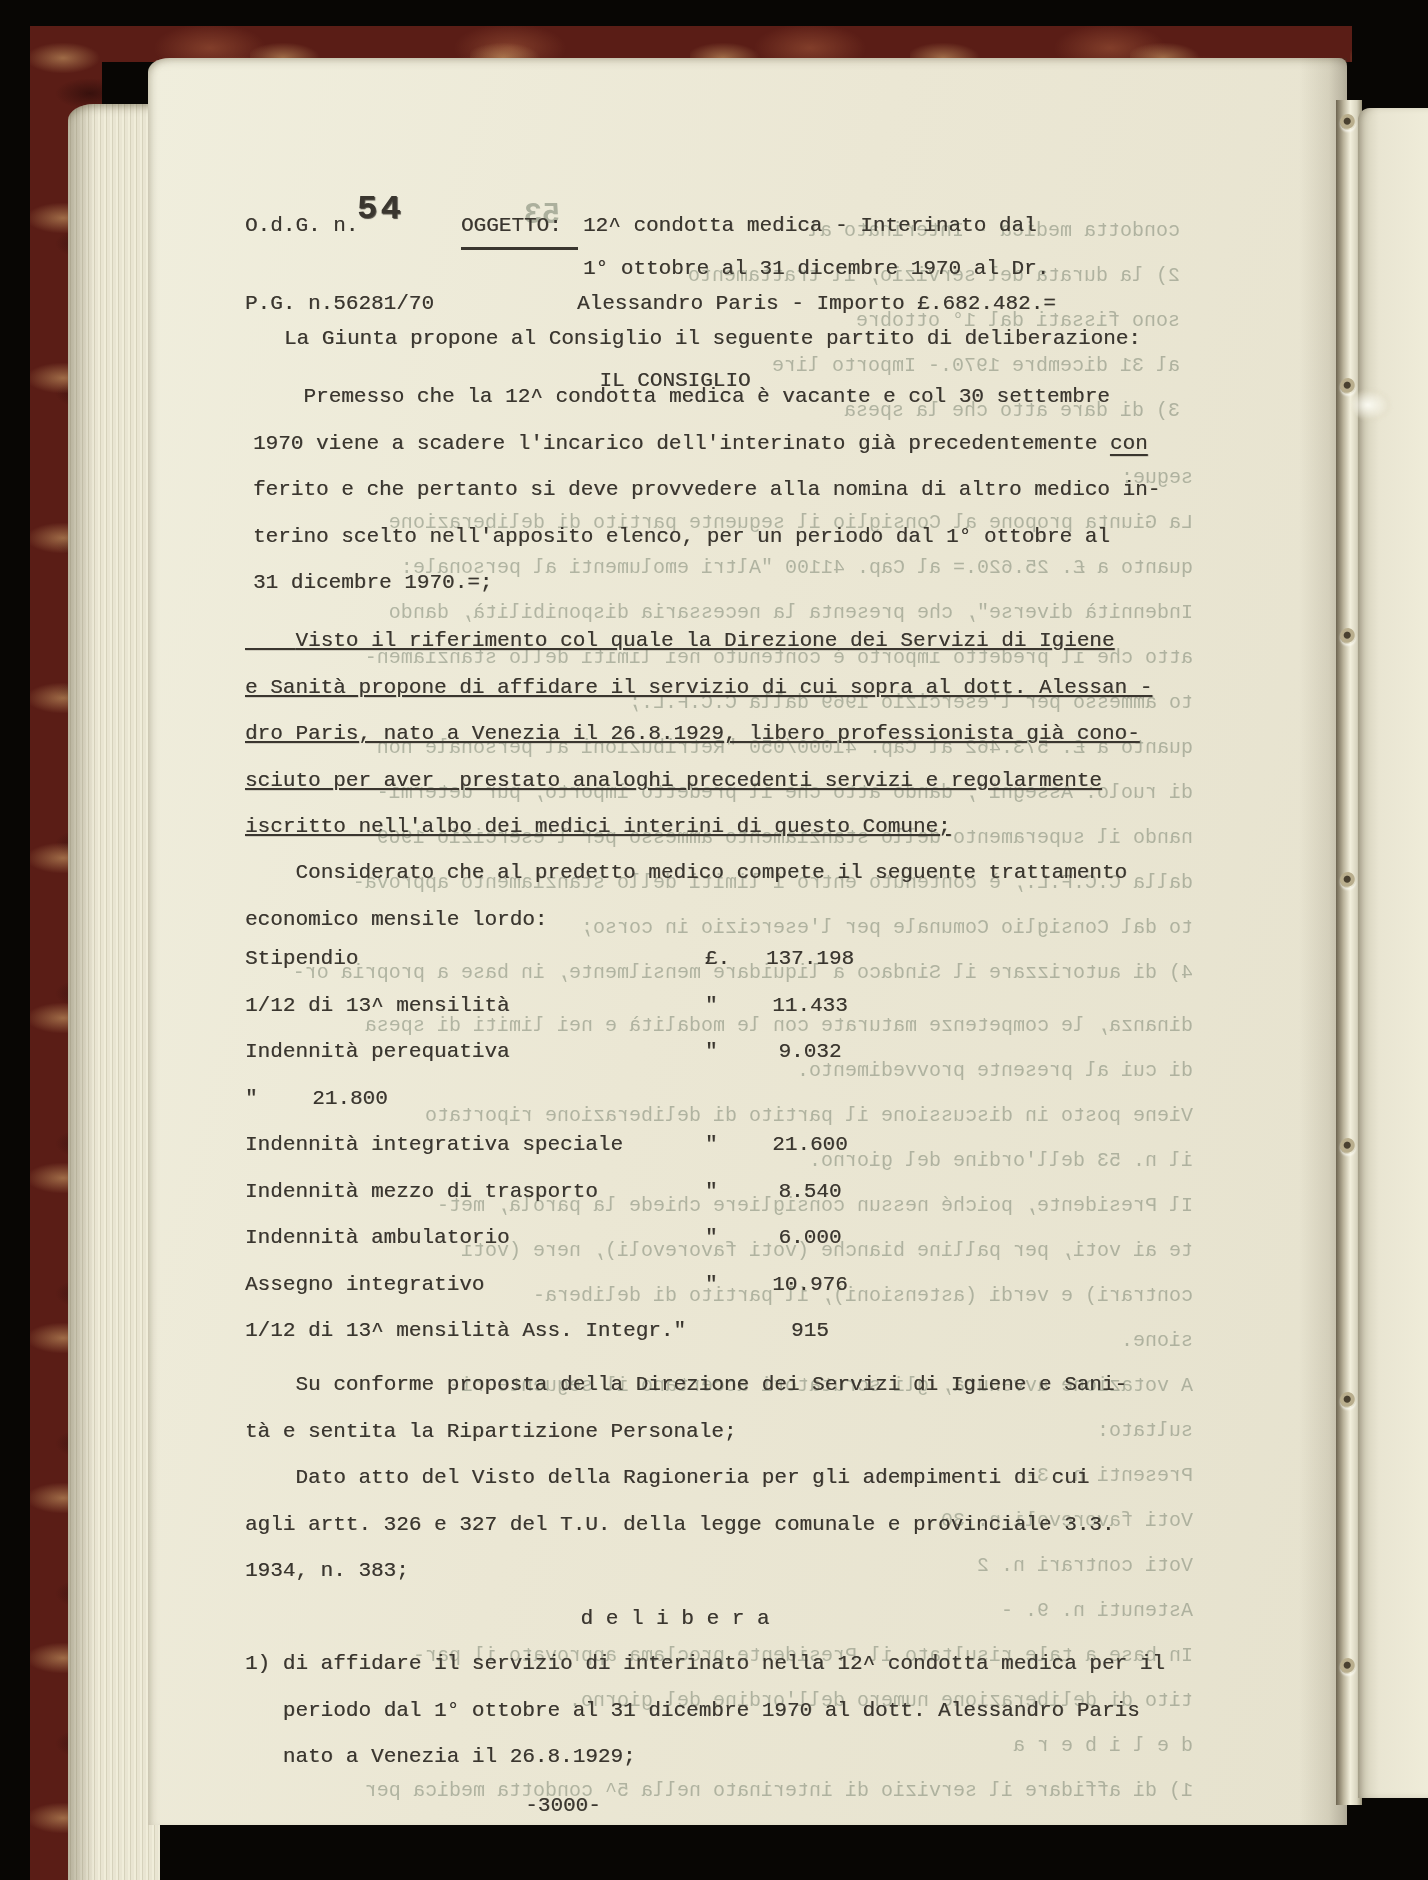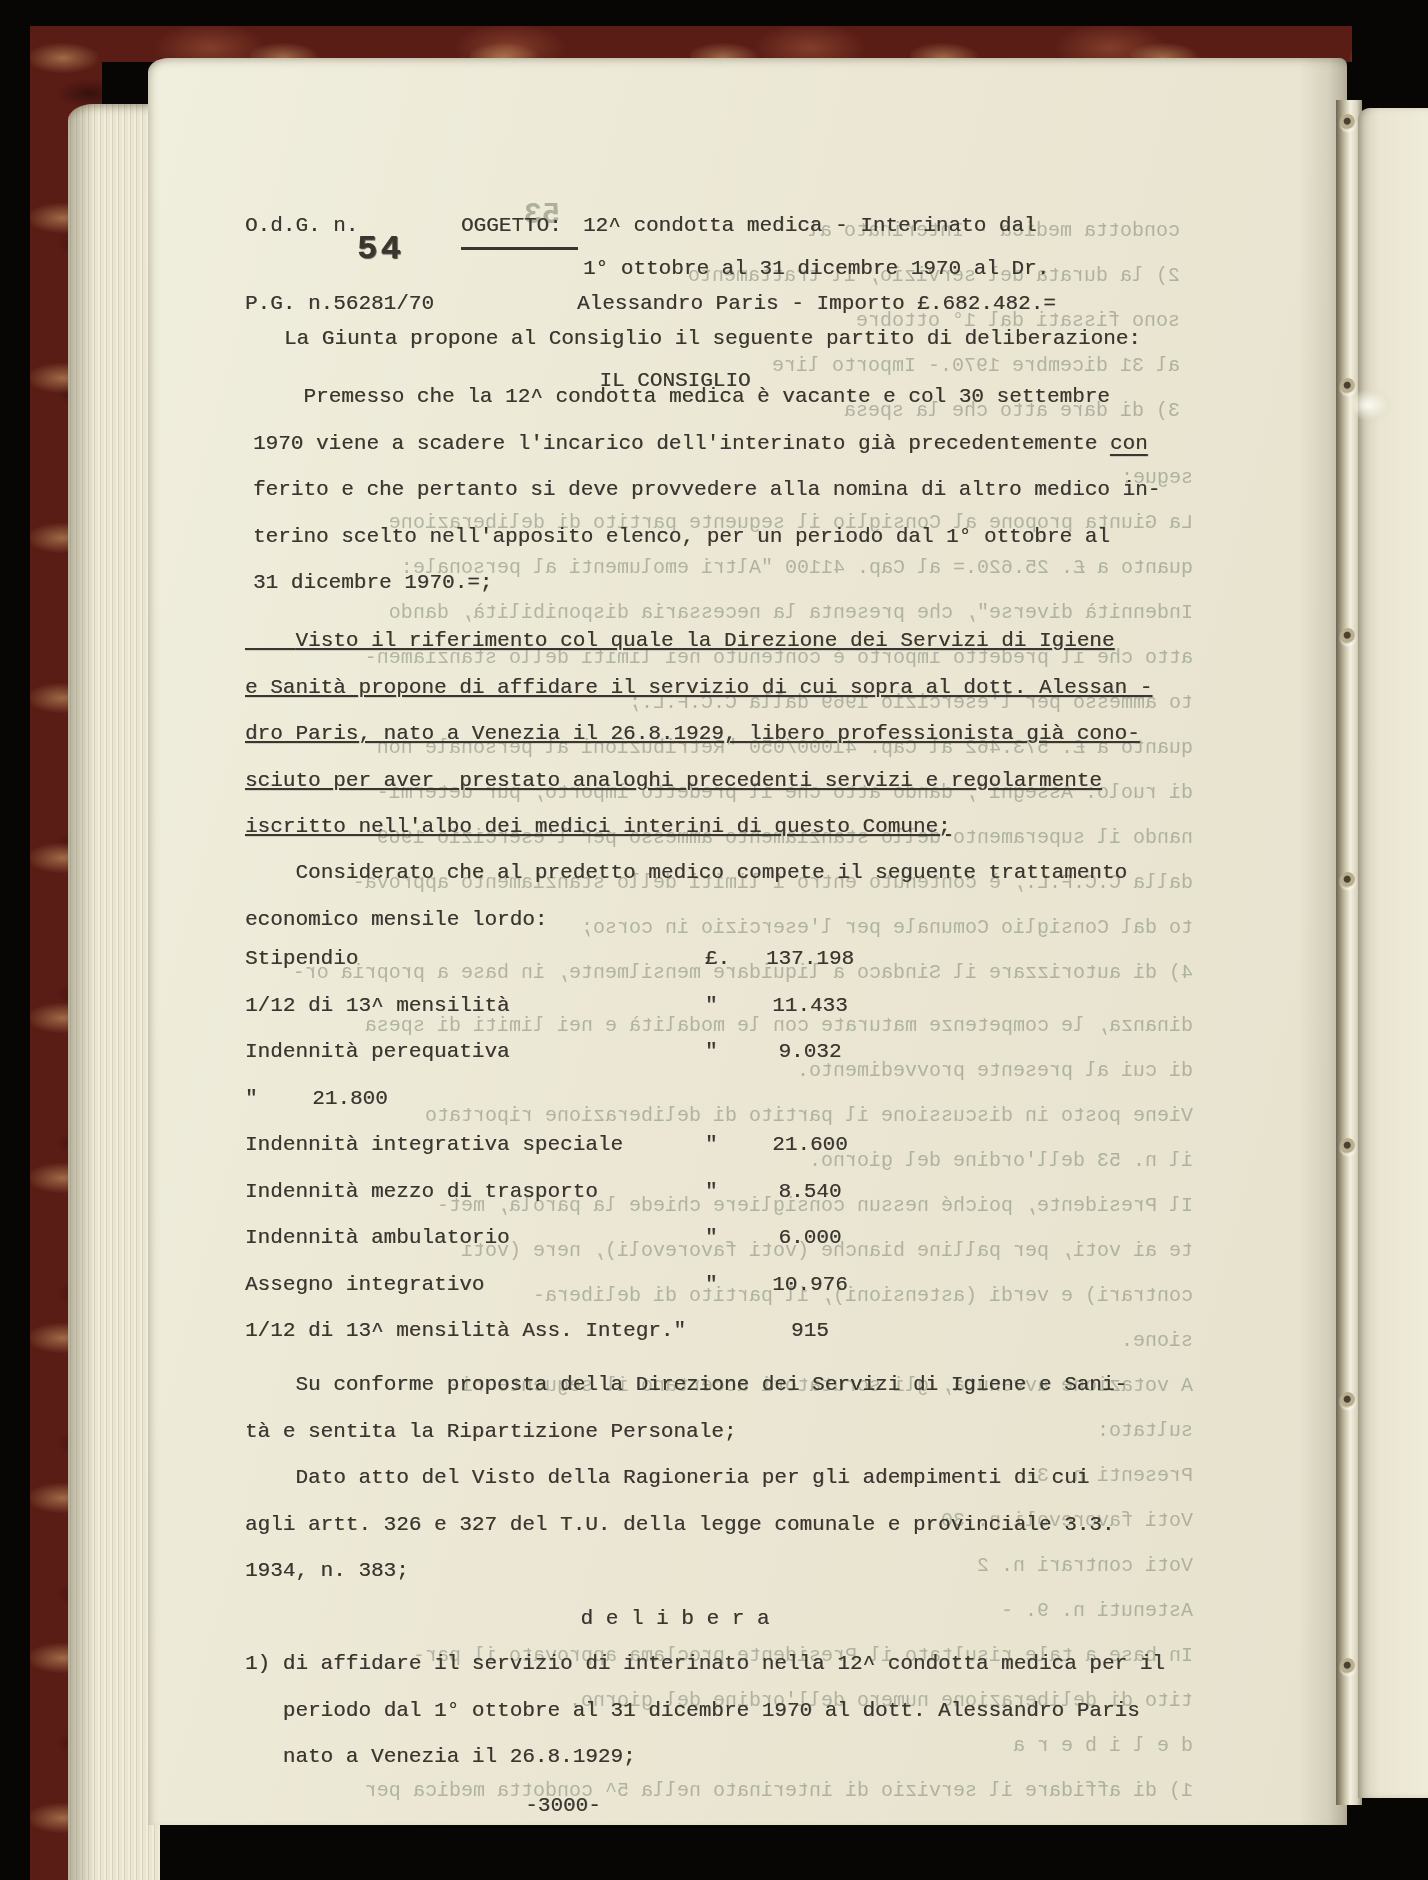--- a/index.html
+++ b/index.html
@@ -62,21 +62,21 @@
     filter:blur(1px);
   }
   
   .content{
     position:absolute;left:97px;top:0;width:946px;height:100%;
     font-size:21px;line-height:46.5px;color:#3a362f;
     text-shadow:.4px .3px .5px rgba(52,48,42,.55);
   }
   .content p{margin:0;position:absolute;left:0;width:946px;white-space:pre-wrap;}
   .hdr-item{position:absolute;line-height:30px;white-space:pre;}
-  .odg-number{font-size:34px;font-weight:bold;letter-spacing:3px;text-shadow:1px .5px .8px rgba(40,36,30,.8);margin-top:40px;}
+  .odg-number{font-size:34px;font-weight:bold;letter-spacing:3px;text-shadow:1px .5px .8px rgba(40,36,30,.8);}
   .oggetto-label{border-bottom:3px solid #3a362f;padding-bottom:6px;padding-right:16px;}
   .centered{text-align:center;width:860px !important;}
   .underlined{text-decoration:underline;text-underline-offset:5px;}
   
   .salary{position:absolute;left:0;top:878px;width:680px;}
   .trow{display:flex;height:46.5px;}
   .tlabel{width:460px;white-space:pre;}
   .tcur{width:40px;}
   .tamt{width:130px;text-align:center;}
   .footer-num{position:absolute;top:1725px;left:97px;width:830px;text-align:center;

